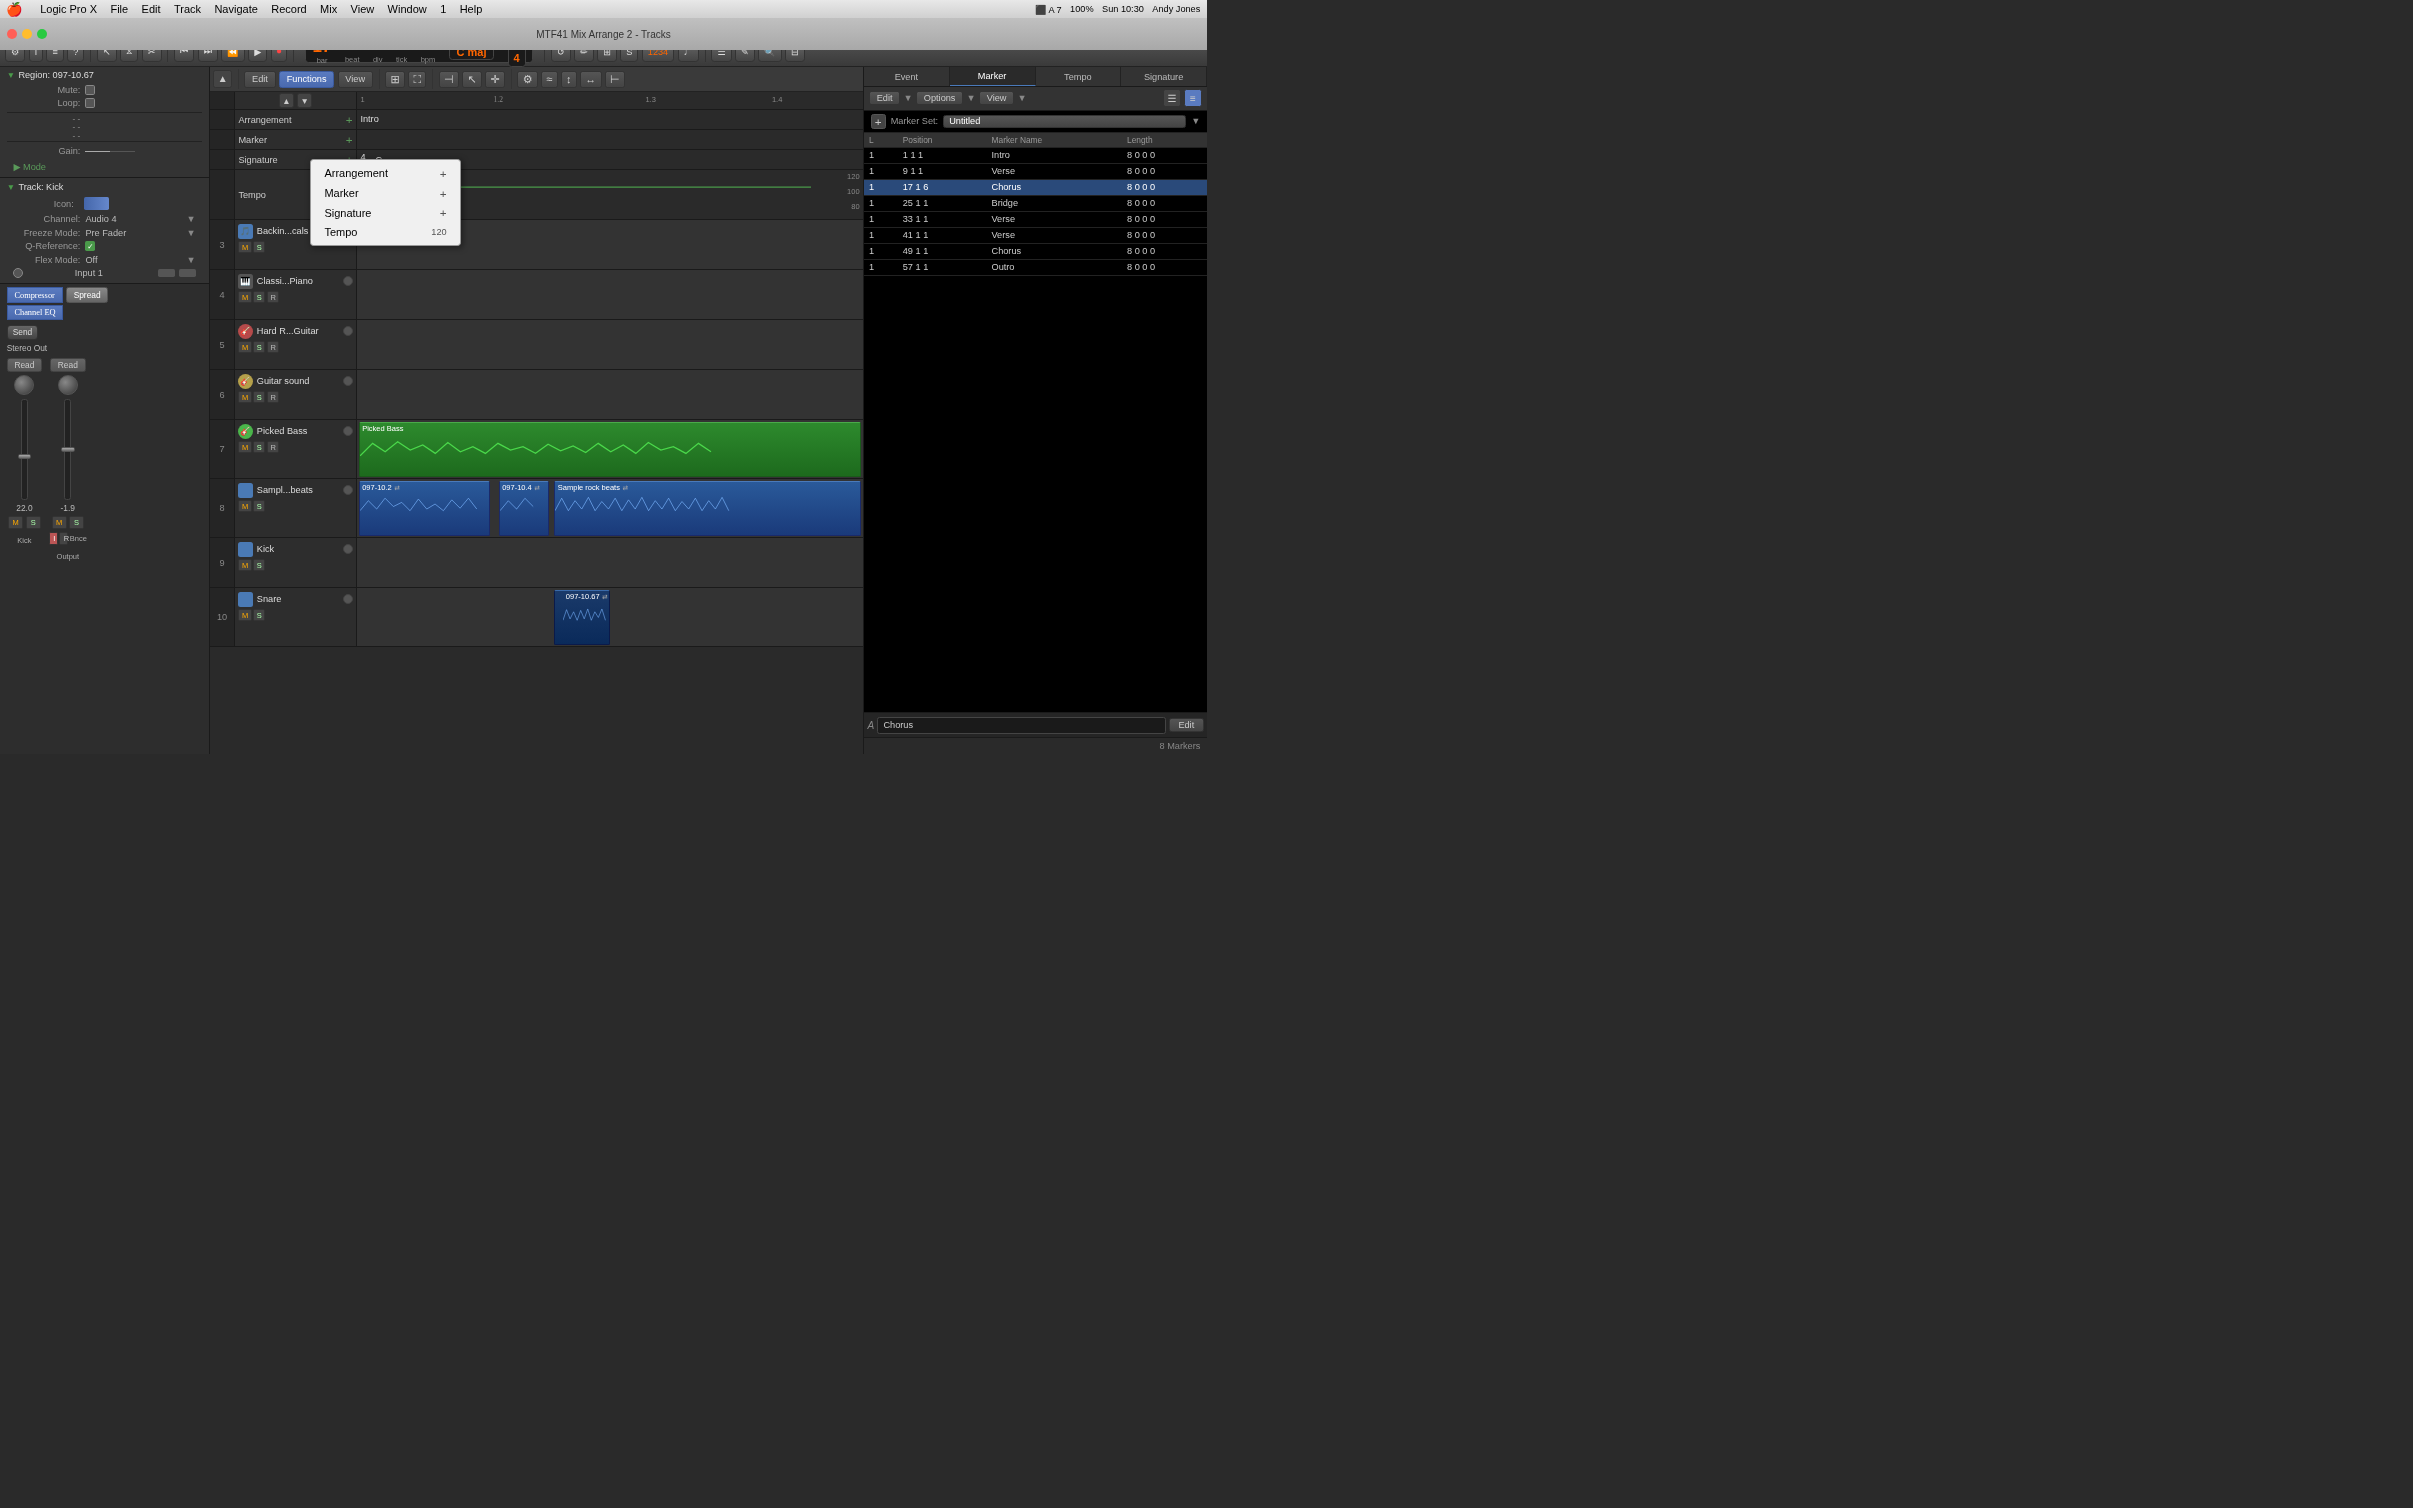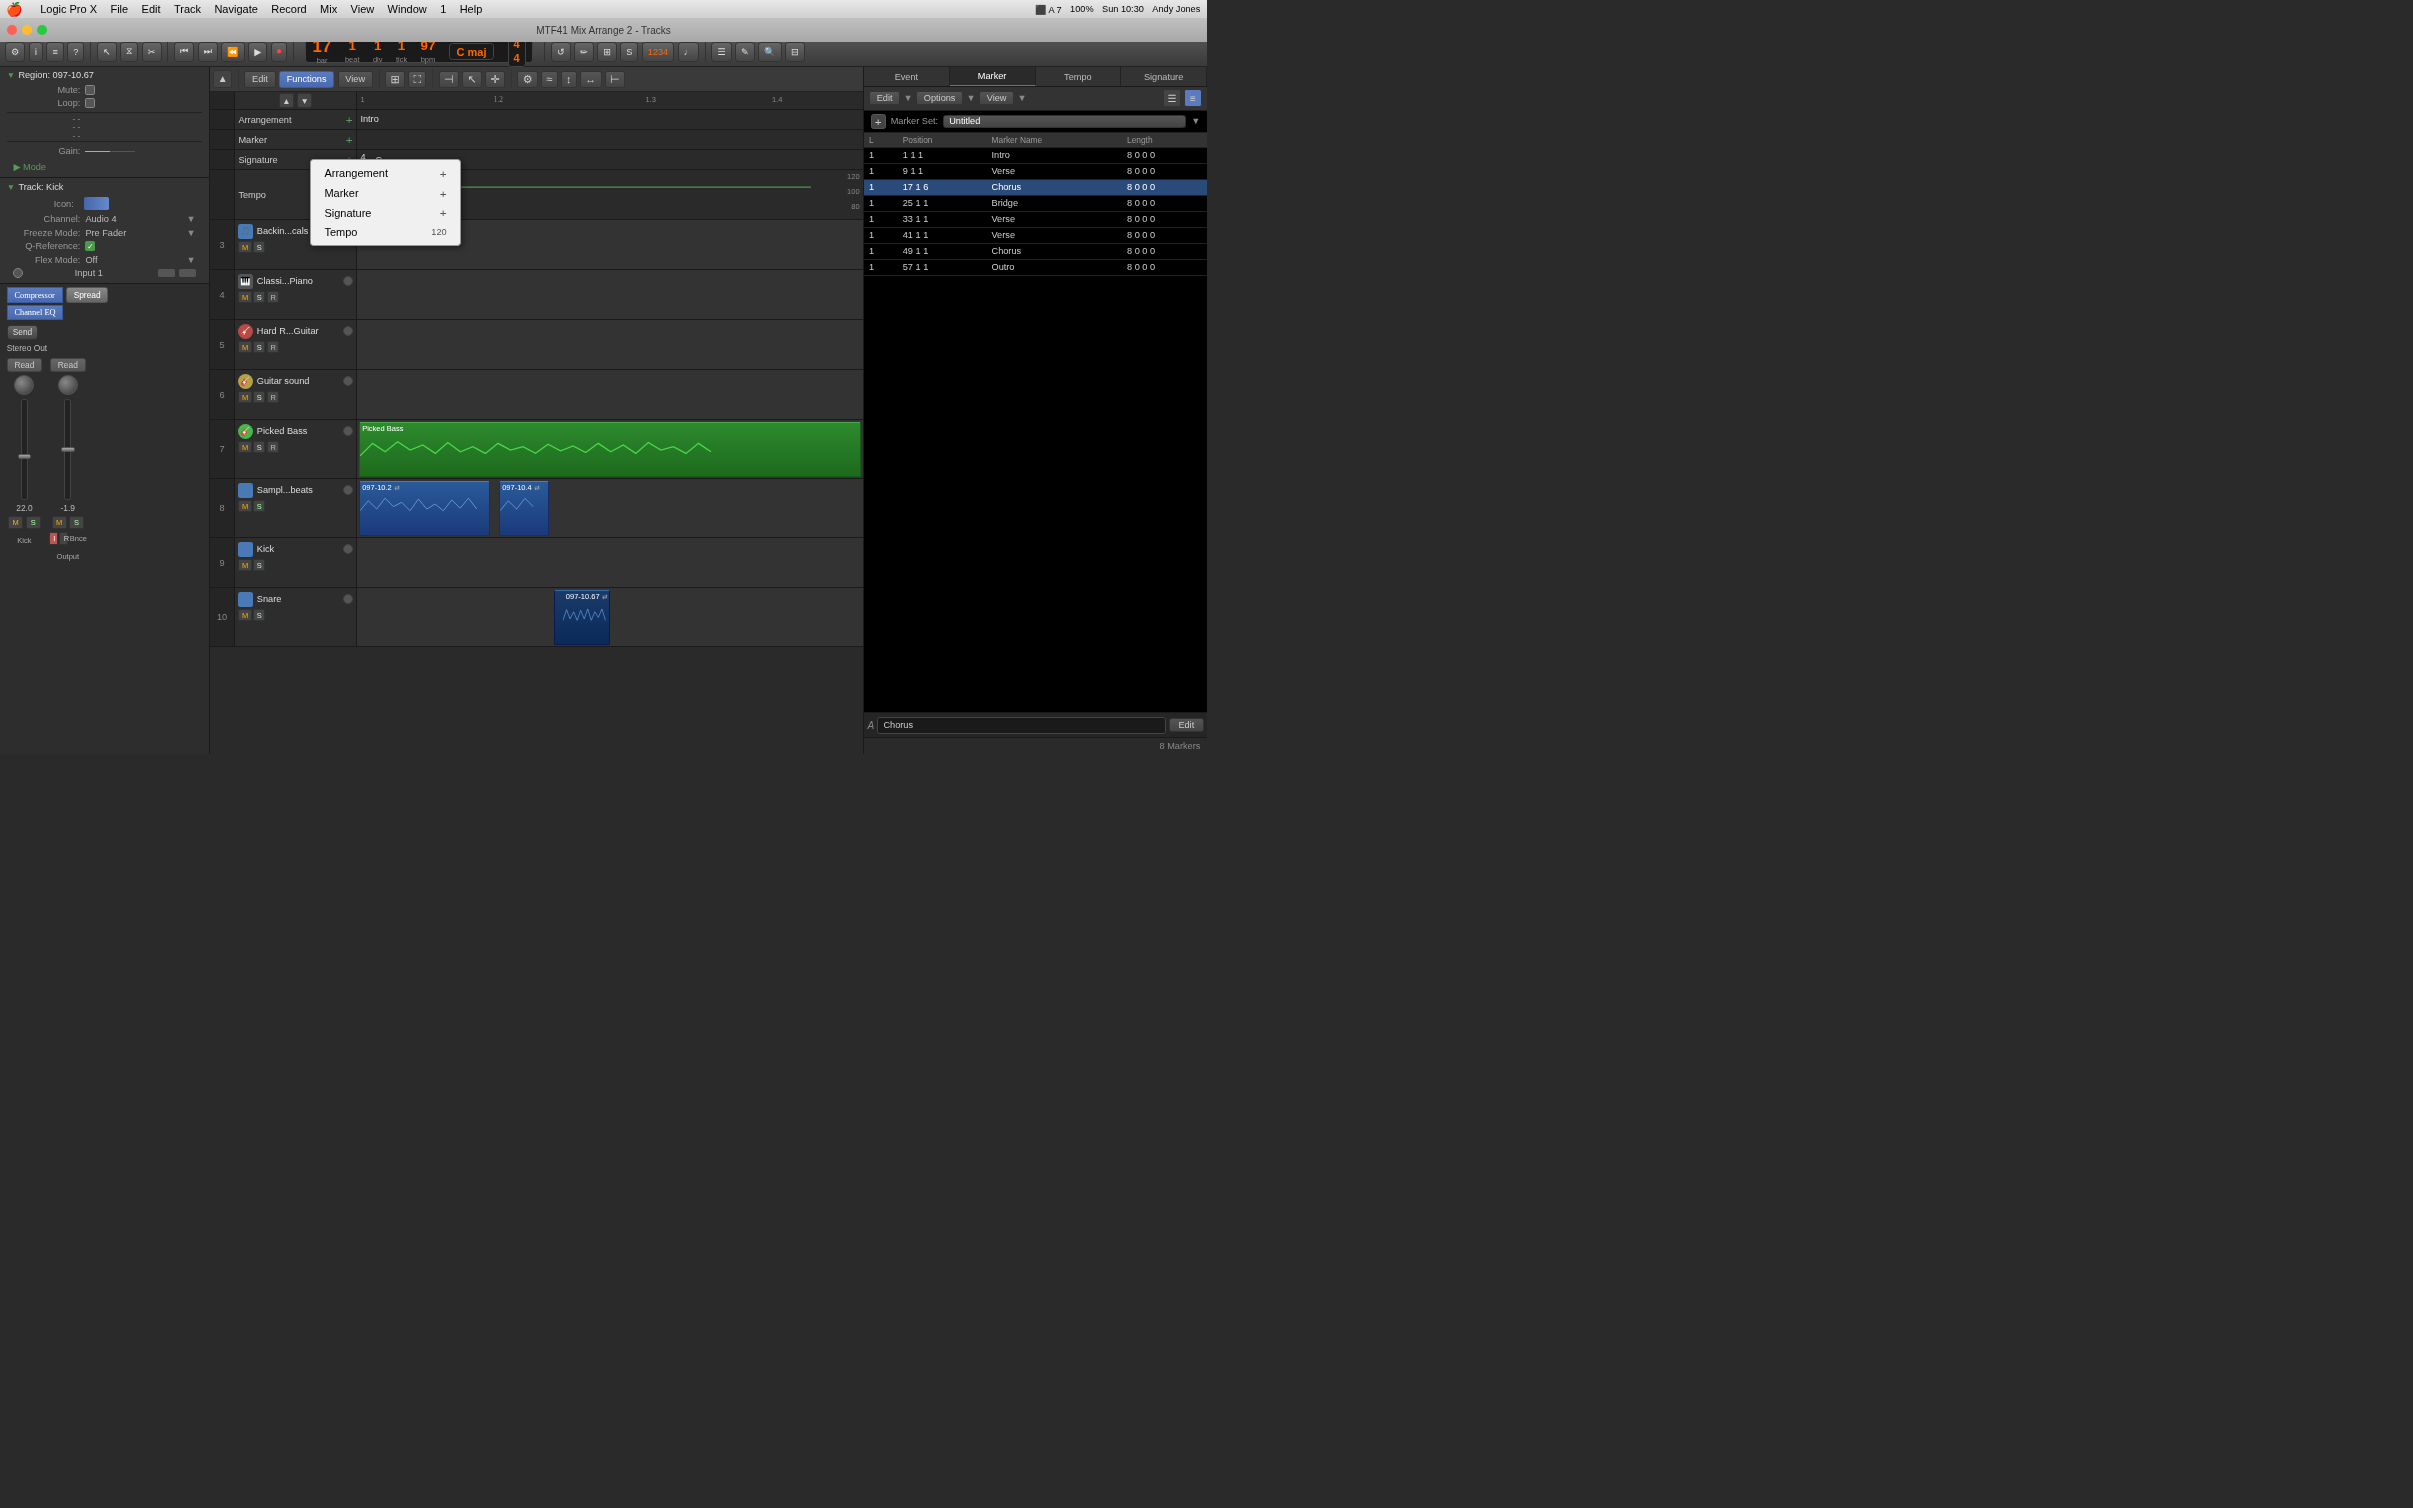--- a/index.html
+++ b/index.html
@@ -27,21 +27,21 @@
       position: absolute;
       top: 0; left: 0; right: 0;
       z-index: 100;
     }
     .menubar-apple { font-size: 13.4px; margin-right: 3.4px; }
     .menubar-item { cursor: pointer; white-space: nowrap; }
     .menubar-right { margin-left: auto; display: flex; gap: 8.4px; align-items: center; font-size: 9.2px; }
 
     
     .titlebar {
-      height: 24px;
+      height: 32px;
       background: linear-gradient(to bottom, #c0c0c0, #a8a8a8);
       display: flex;
       align-items: center;
       justify-content: center;
       color: #333;
       font-size: 10px;
       font-weight: 500;
       position: absolute;
       top: 18.4px; left: 0; right: 0;
       z-index: 99;
@@ -1093,20 +1093,31 @@
               </div>
             </div>
             <div class="audio-region region-blue" style="left:28%;top:1.7px;width:10%;bottom:1.7px;">
               <div class="region-header">
                 <span>097-10.4</span>
                 <span class="region-loop-icon">⇄</span>
               </div>
               <div class="region-waveform">
                 <svg style="width:100%;height:100%;" viewBox="0 0 58.5 49" width="49" height="41">
                   <polyline points="0,20 10,8 20,18 30,5 40,15" fill="none" stroke="#7ab5ff" stroke-width="1" opacity="0.8"></polyline>
+                </svg>
+              </div>
+            </div>
+            <div class="audio-region region-blue" style="left:39%;top:1.7px;right:1.7px;bottom:1.7px;">
+              <div class="region-header">
+                <span>Sample rock beats</span>
+                <span class="region-loop-icon">⇄</span>
+              </div>
+              <div class="region-waveform">
+                <svg style="width:100%;height:100%;" viewBox="0 0 365.062 49" width="306" height="41">
+                  <polyline points="0,20 8,5 16,20 24,8 32,18 40,4 48,20 56,9 64,18 72,5 80,20 88,7 96,18 104,4 112,20 120,8 128,18 136,5 144,20 152,9 160,18 168,5 176,20 184,8 192,18 200,4 208,20" fill="none" stroke="#7ab5ff" stroke-width="1" opacity="0.8"></polyline>
                 </svg>
               </div>
             </div>
           </div>
         </div>
 
         <div style="display:flex;height:50px;border-bottom:0.8px solid #1a1a1a;">
           <div class="track-num-cell">9</div>
           <div class="track-header-cell">
             <div style="display:flex;align-items:center;gap:3.4px;">

